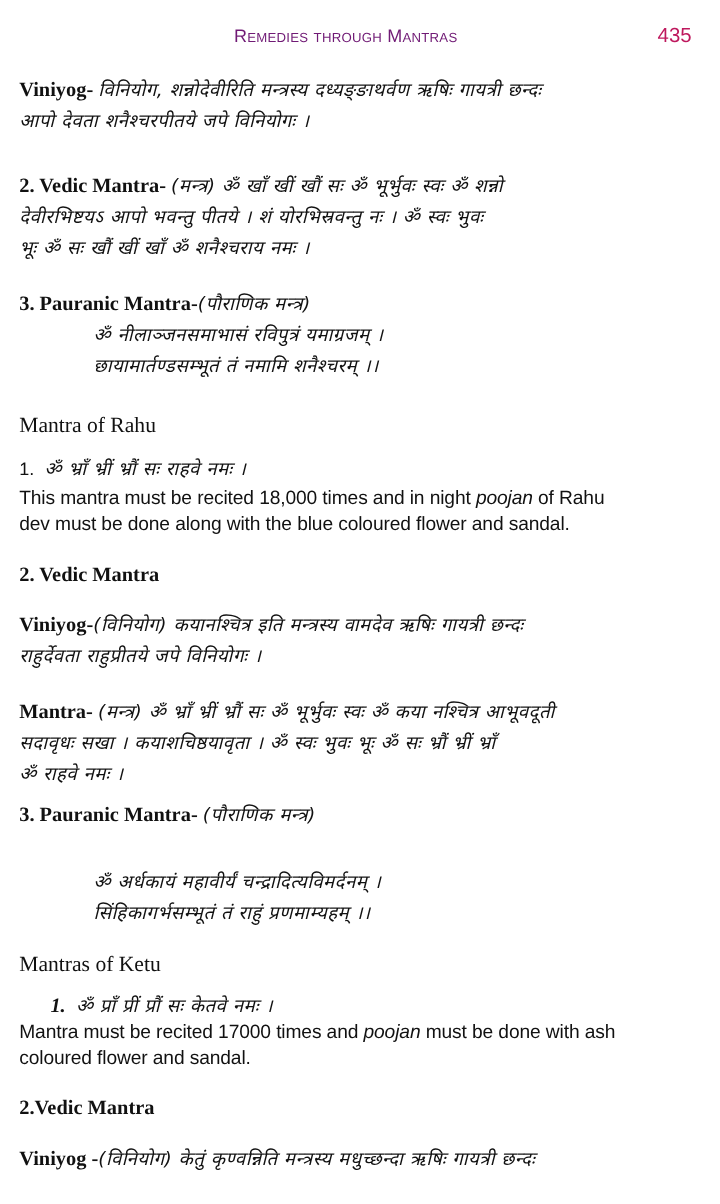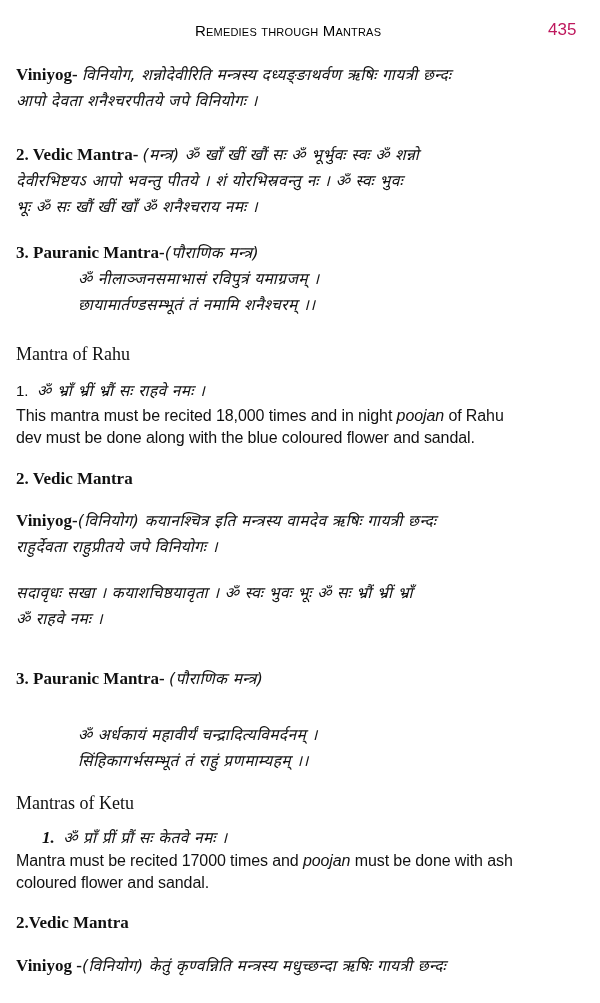--- a/index.html
+++ b/index.html
@@ -9,21 +9,21 @@
       font-family: "Liberation Serif", "DejaVu Serif", serif;
     }
     .page { position: absolute; left: 0; top: 0; width: 600px; height: 1003px; }
     .runhead {
       position: absolute; top: 22px; left: 0; width: 600px; height: 24px;
     }
     .runhead-title {
       position: absolute; left: 195px; top: 0;
       font-family: "Liberation Sans", "DejaVu Sans", sans-serif;
       font-size: 15px; letter-spacing: 0.2px; font-variant: small-caps;
-      color: #000000;
+      color: #701a75;
     }
     .runhead-page {
       position: absolute; left: 548px; top: -2px;
       font-family: "Liberation Sans", "DejaVu Sans", sans-serif;
       font-size: 17px; color: #be185d;
     }
     .blk { position: absolute; left: 16px; width: 566px; }
     .line { display: block; white-space: nowrap; height: 26px; line-height: 26px; font-size: 17px; }
     .lbl { font-weight: bold; font-family: "Liberation Serif", serif; font-size: 17px; }
     .deva { font-style: italic; font-family: "DejaVu Sans", sans-serif; font-size: 15.5px; letter-spacing: 0.4px; }
@@ -77,20 +77,21 @@
   <div class="blk" style="top:466px;">
     <span class="line"><span class="lbl">2. Vedic Mantra</span></span>
   </div>
 
   <div class="blk" style="top:508px;">
     <span class="line"><span class="lbl">Viniyog-</span><span class="deva">(विनियोग) कयानश्चित्र इति मन्त्रस्य वामदेव ऋषिः गायत्री छन्दः</span></span>
     <span class="line"><span class="deva">राहुर्देवता राहुप्रीतये जपे विनियोगः ।</span></span>
   </div>
 
   <div class="blk" style="top:580px;">
+    <span class="line"><span class="lbl">Mantra-</span> <span class="deva">(मन्त्र) ॐ भ्राँ भ्रीं भ्रौं सः ॐ भूर्भुवः स्वः ॐ कया नश्चित्र आभूवदूती</span></span>
     <span class="line"><span class="deva">सदावृधः सखा । कयाशचिष्ठयावृता । ॐ स्वः भुवः भूः ॐ सः भ्रौं भ्रीं भ्राँ</span></span>
     <span class="line"><span class="deva">ॐ राहवे नमः ।</span></span>
   </div>
 
   <div class="blk" style="top:666px;">
     <span class="line"><span class="lbl">3. Pauranic Mantra-</span> <span class="deva">(पौराणिक मन्त्र)</span></span>
   </div>
   <div class="blk" style="top:722px;">
     <span class="line verse"><span class="deva">ॐ अर्धकायं महावीर्यं चन्द्रादित्यविमर्दनम् ।</span></span>
     <span class="line verse"><span class="deva">सिंहिकागर्भसम्भूतं तं राहुं प्रणमाम्यहम् ।।</span></span>

